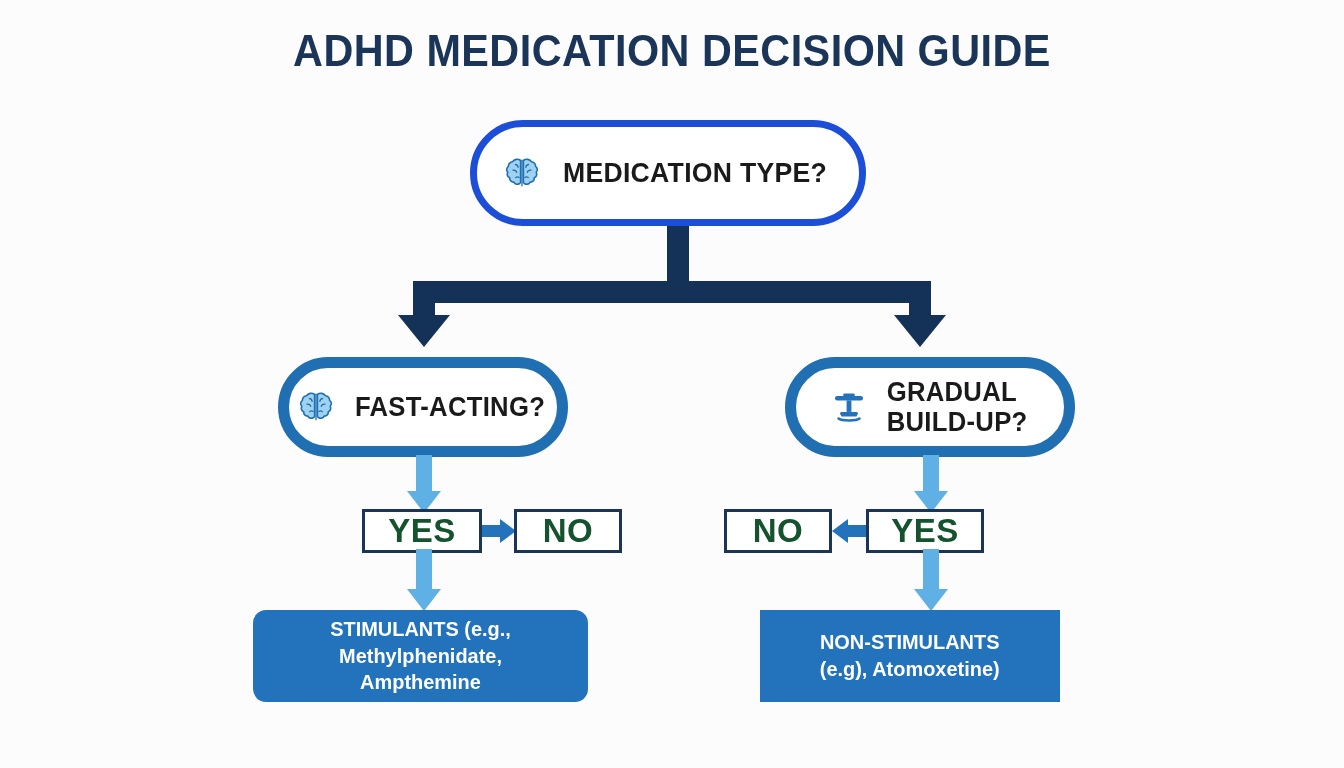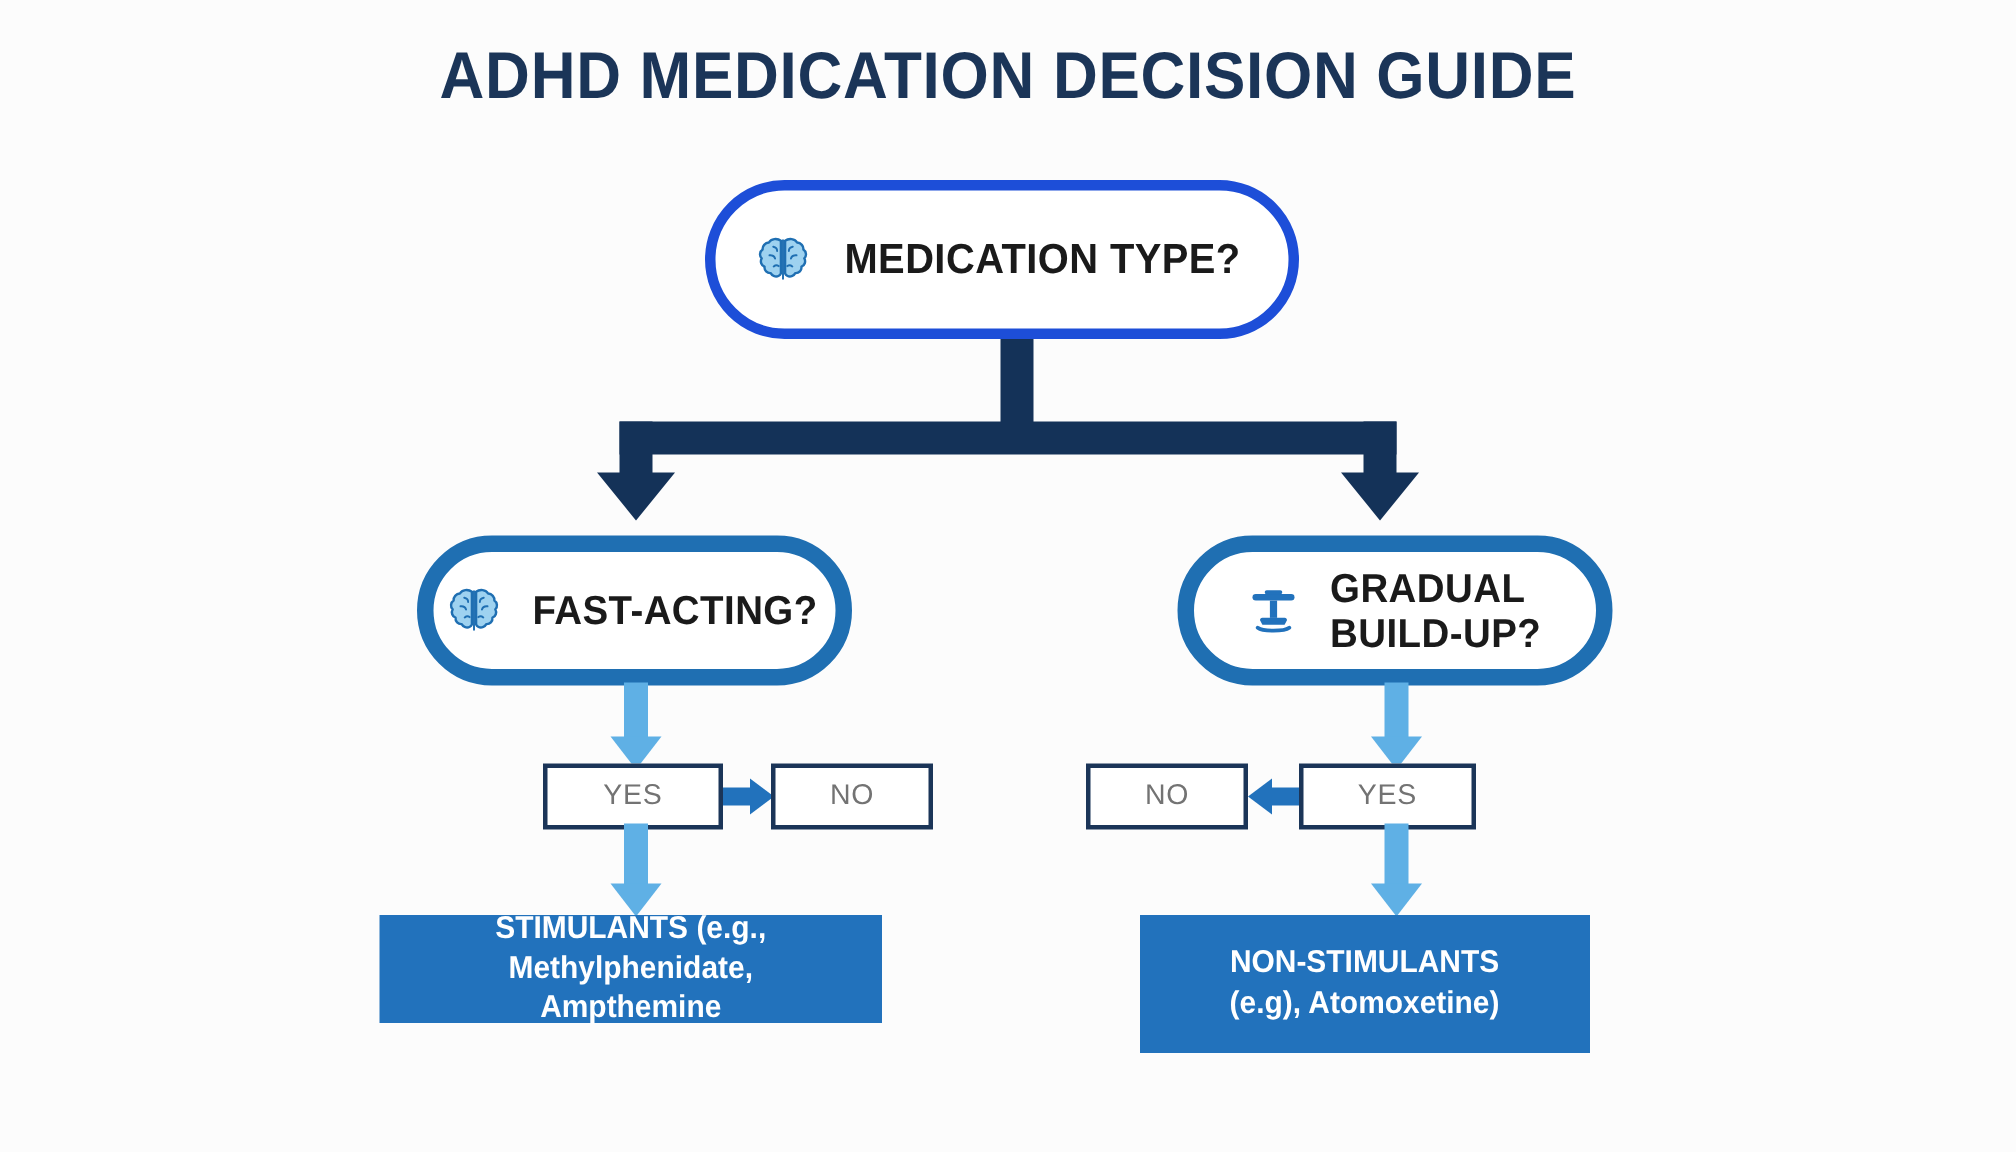--- a/index.html
+++ b/index.html
@@ -181,23 +181,23 @@
 
   
   .ynbox {
     position: absolute;
     box-sizing: border-box;
     background: #ffffff;
     border: 3px solid #1b3558;
     display: flex;
     align-items: center;
     justify-content: center;
-    font-size: 19px;
-    font-weight: normal;
-    color: #737373;
+    font-size: 33px;
+    font-weight: bold;
+    color: #14532d;
     letter-spacing: 0.5px;
   }
   #box-left-yes { left: 362px; top: 509px; width: 120px; height: 44px; }
   #box-left-no  { left: 514px; top: 509px; width: 108px; height: 44px; }
   #box-right-no  { left: 724px; top: 509px; width: 108px; height: 44px; }
   #box-right-yes { left: 866px; top: 509px; width: 118px; height: 44px; }
 
   
   .h-arrow { position: absolute; top: 519px; height: 24px; }
   .h-arrow .shaft {
@@ -226,21 +226,21 @@
   .result-box {
     position: absolute;
     box-sizing: border-box;
     background: #2272bc;
     display: flex;
     align-items: center;
     justify-content: center;
     padding: 4px 16px;
     color: #ffffff;
   }
-  #result-left  { left: 253px; top: 610px; width: 335px; height: 72px; }
+  #result-left  { left: 253px; top: 610px; width: 335px; height: 92px; border-radius: 13px; }
   #result-right { left: 760px; top: 610px; width: 300px; height: 92px; }
   .result-text {
     font-size: 21px;
     font-weight: bold;
     line-height: 1.28;
     text-align: center;
     white-space: pre-line;
     transform: scaleX(0.95);
   }
 </style>

